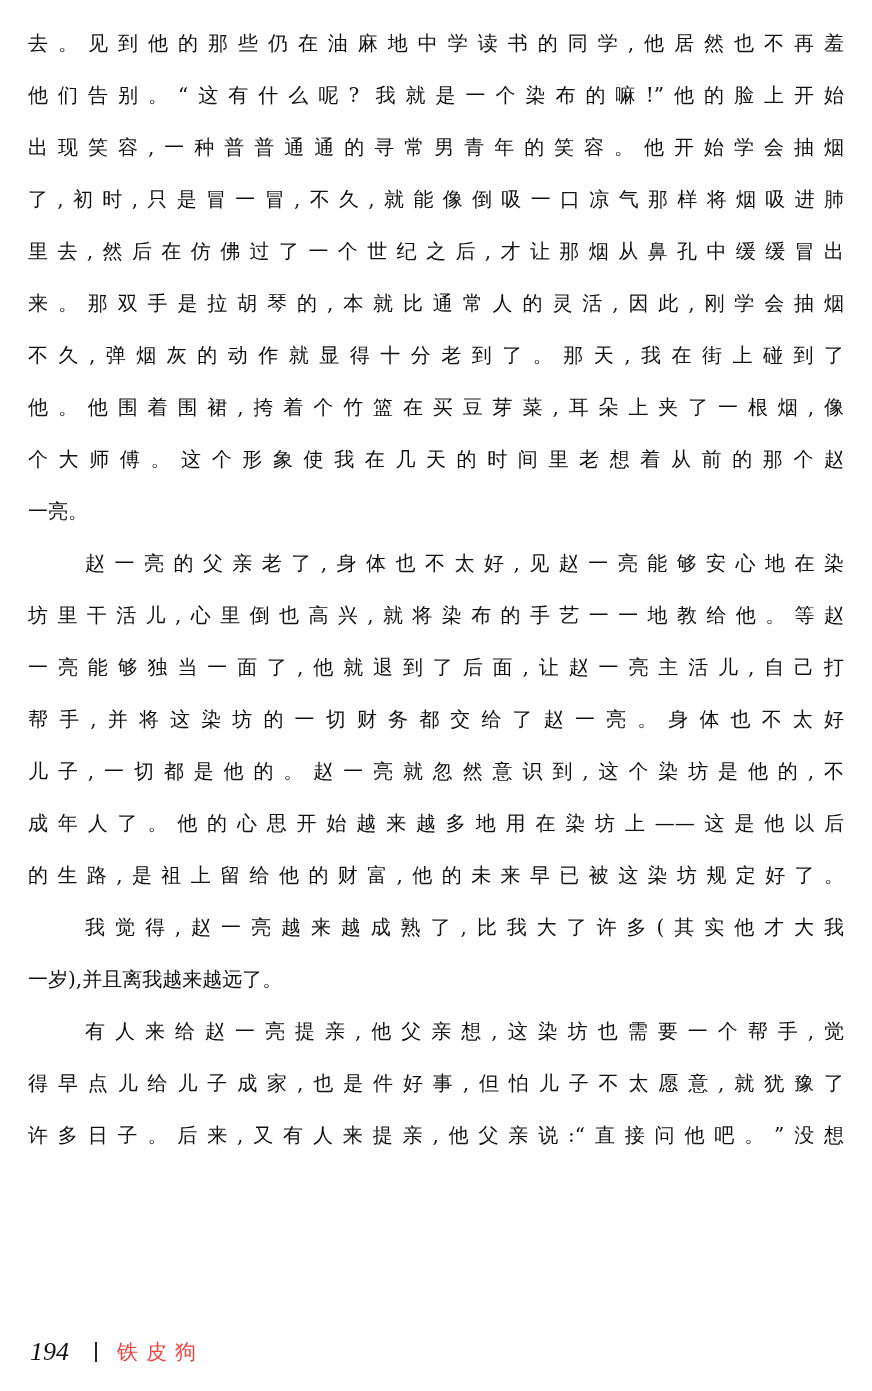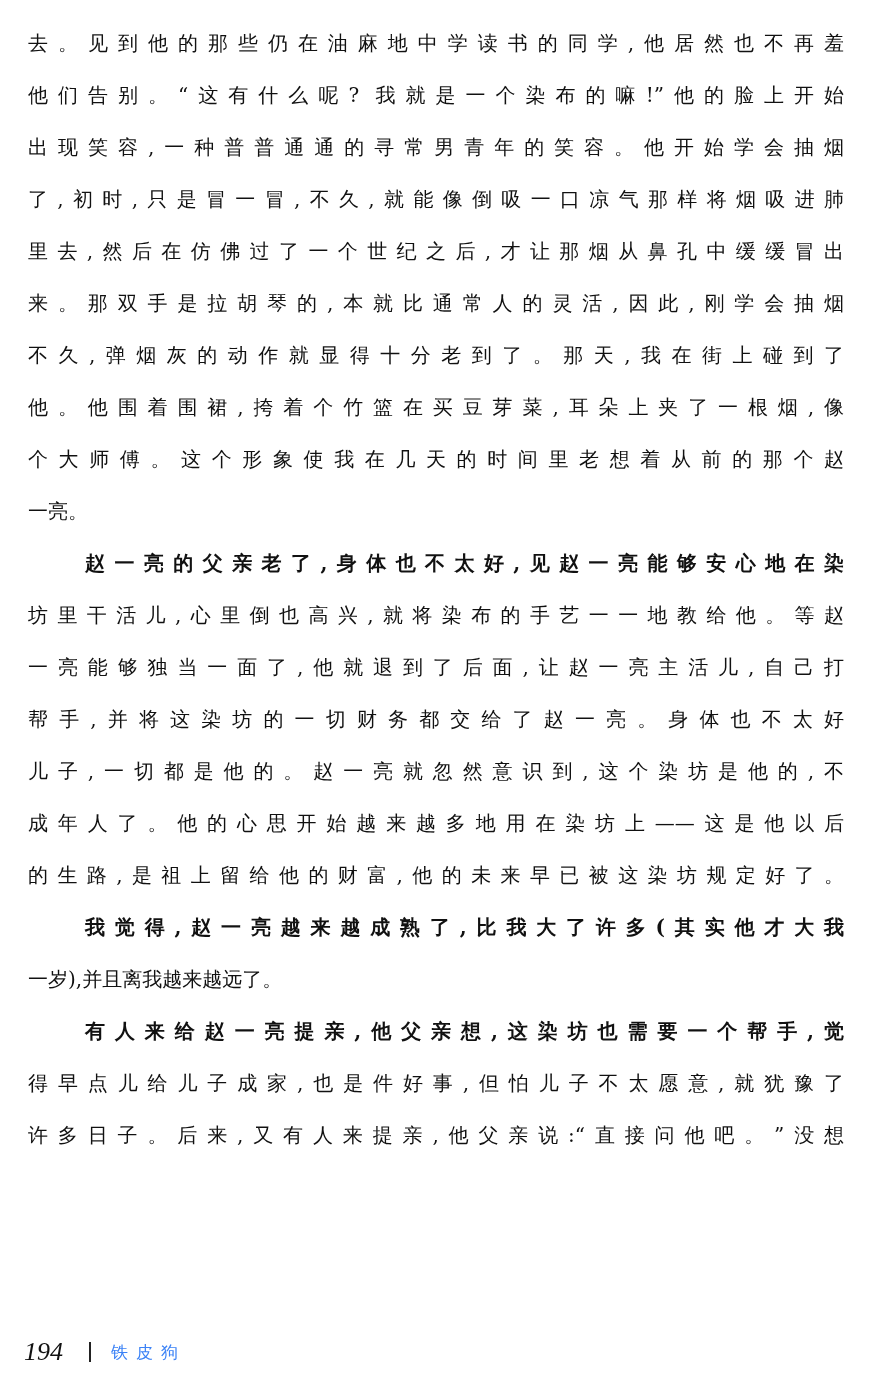--- a/index.html
+++ b/index.html
@@ -29,25 +29,24 @@
     letter-spacing: 0;
     text-align: justify;
     text-align-last: justify;
     display: block;
   }
   .line.last {
     text-align-last: left;
   }
   .line.indent {
     padding-left: 57px;
-    font-weight: bold;
   }
   .footer {
     position: absolute;
-    left: 24px;
+    left: 30px;
     top: 1334px;
     height: 36px;
     display: flex;
     align-items: center;
     text-align: center;
   }
   .page-number {
     font-family: "Liberation Serif", "DejaVu Serif", serif;
     font-style: italic;
     font-size: 26px;
@@ -56,23 +55,23 @@
   .footer-divider {
     display: inline-block;
     width: 2px;
     height: 20px;
     background: #222222;
     margin-left: 26px;
     margin-right: 20px;
   }
   .book-title {
     font-family: "DejaVu Sans", "Liberation Sans", sans-serif;
-    font-size: 17px;
+    font-size: 21px;
     letter-spacing: 8px;
-    color: #3b82f6;
+    color: #ef4444;
   }
 </style>
 </head>
 <body>
 
 <div class="page-body" id="page-body">
     <div class="line">去。见到他的那些仍在油麻地中学读书的同学,他居然也不再羞</div>
     <div class="line">他们告别。“这有什么呢? 我就是一个染布的嘛!”他的脸上开始</div>
     <div class="line">出现笑容,一种普普通通的寻常男青年的笑容。他开始学会抽烟</div>
     <div class="line">了,初时,只是冒一冒,不久,就能像倒吸一口凉气那样将烟吸进肺</div>

